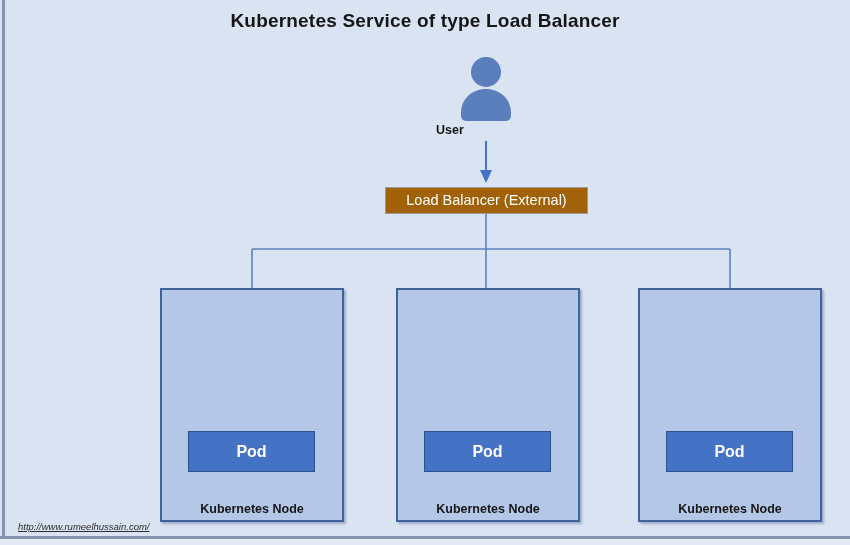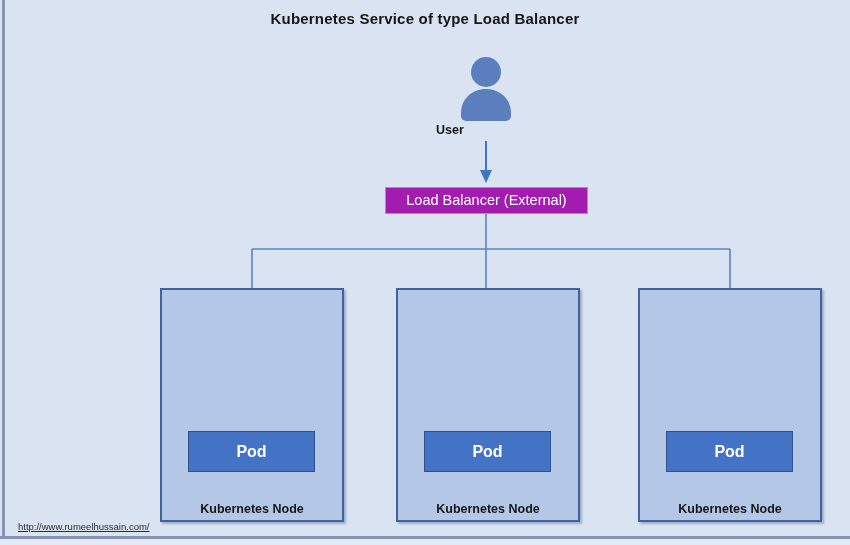--- a/index.html
+++ b/index.html
@@ -32,21 +32,21 @@
     position: absolute;
     left: 0; top: 539px;
     width: 850px; height: 6px;
     background: #e3eaf6;
   }
   .title {
     position: absolute;
     left: 0; top: 10px;
     width: 100%;
     text-align: center;
-    font-size: 15px;
+    font-size: 19px;
     font-weight: bold;
     color: #161616;
     letter-spacing: 0.2px;
   }
   .user-icon {
     position: absolute;
     left: 456px; top: 55px;
     width: 60px; height: 67px;
   }
   .user-label {
@@ -61,21 +61,21 @@
   .connectors {
     position: absolute;
     left: 0; top: 0;
     width: 850px; height: 545px;
     pointer-events: none;
   }
   .lb-box {
     position: absolute;
     left: 385px; top: 187px;
     width: 203px; height: 27px;
-    background: #a21caf;
+    background: #a16207;
     border: 1px solid #9b9b9b;
     box-sizing: border-box;
     color: #ffffff;
     font-size: 14.5px;
     line-height: 25px;
     text-align: center;
   }
   .node {
     position: absolute;
     top: 288px;
@@ -110,20 +110,21 @@
     font-weight: bold;
     color: #161616;
   }
   .footer-link {
     position: absolute;
     left: 18px; top: 521px;
     font-size: 9.5px;
     color: #2d2d2d;
     text-decoration: underline;
     cursor: pointer;
+    font-style: italic;
   }
 </style>
 </head>
 <body>
 
 <div class="canvas">
 
   <div class="left-border"></div>
   <div class="bottom-strip"></div>
   <div class="bottom-border"></div>

